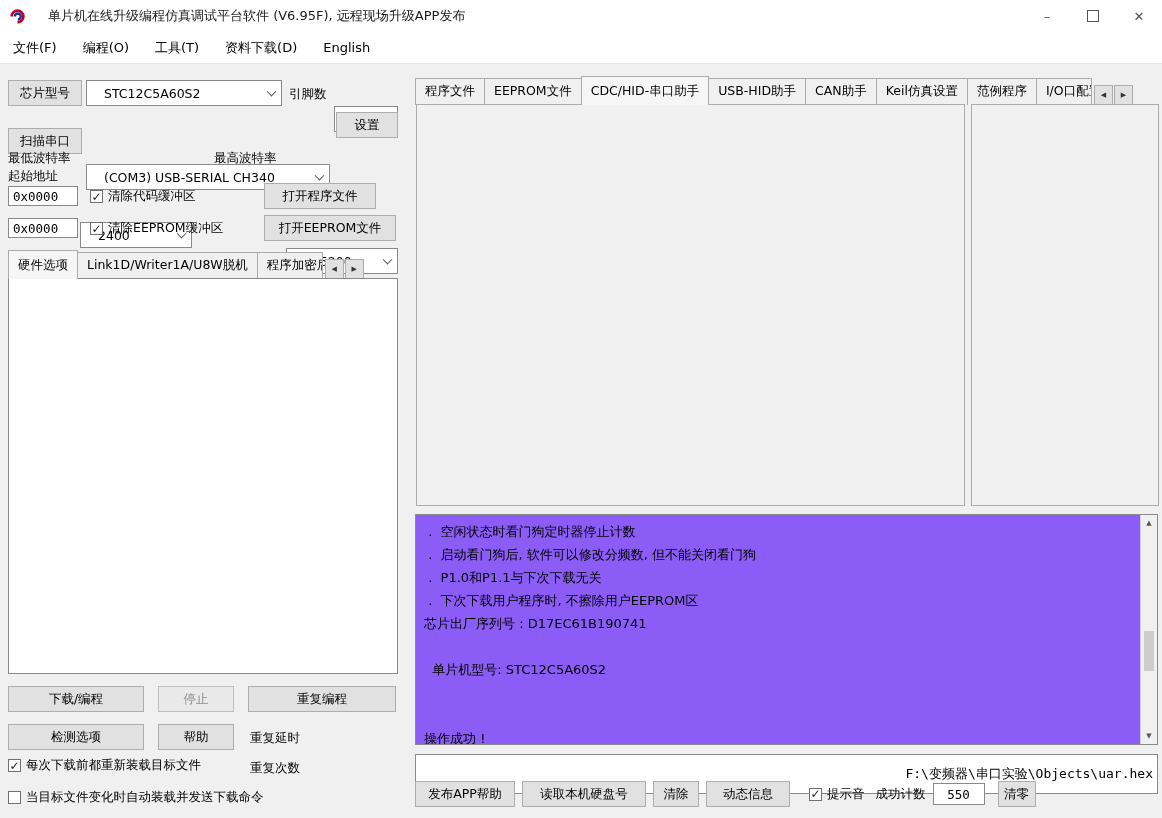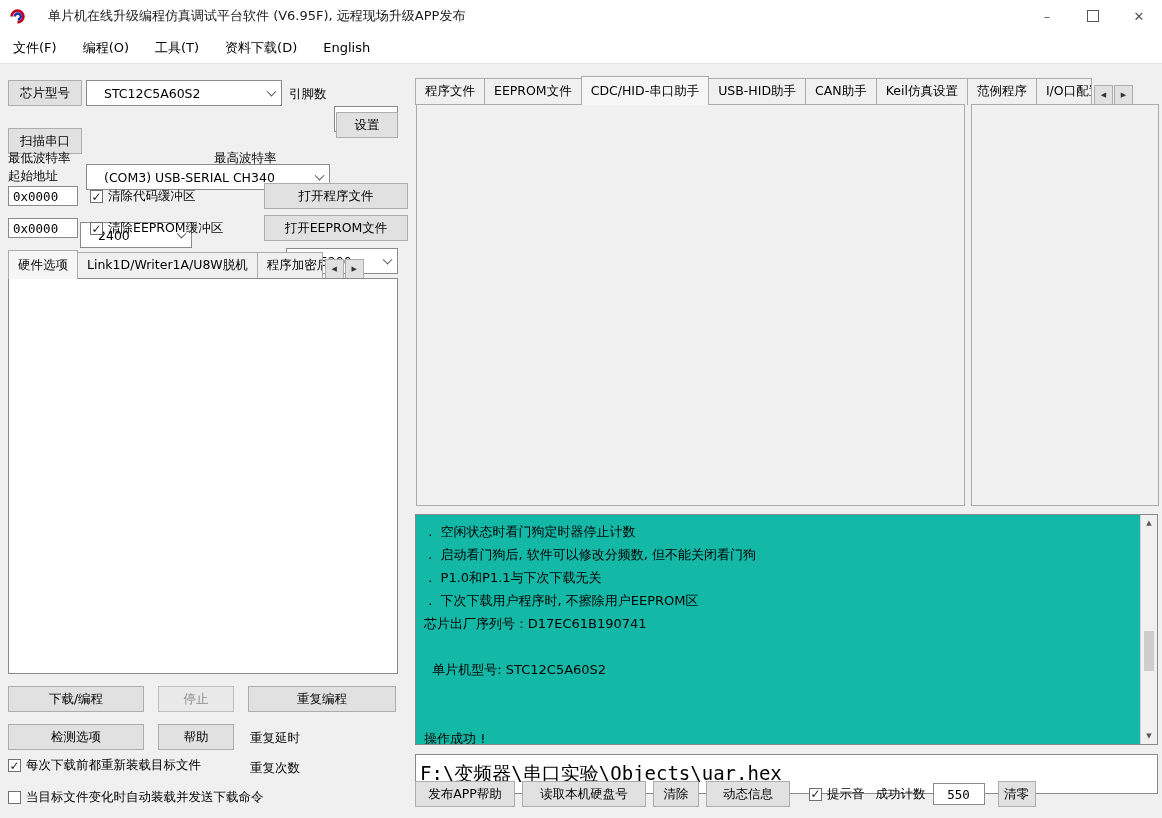--- a/index.html
+++ b/index.html
@@ -127,28 +127,28 @@
   <span>115200</span>
     <span class="chev"></span>
 </div>
 
 <span class="lbl abs" style="left:8px;top:168px">起始地址</span>
 <input class="inp abs" style="left: 8px; top: 186px; width: 70px; height: 20px;" value="0x0000">
 <div class="row abs" style="left:90px;top:188px">
   <span class="cb on">✓</span>
   <span class="lbl">清除代码缓冲区</span>
 </div>
-<div class="btn abs" style="left:264px;top:183px;width:144px;height:26px">打开程序文件</div>
+<div class="btn abs" style="left:264px;top:183px;width:112px;height:26px">打开程序文件</div>
 
 <input class="inp abs" style="left: 8px; top: 218px; width: 70px; height: 20px;" value="0x0000">
 <div class="row abs" style="left:90px;top:220px">
   <span class="cb on">✓</span>
   <span class="lbl">清除EEPROM缓冲区</span>
 </div>
-<div class="btn abs" style="left:264px;top:215px;width:144px;height:26px">打开EEPROM文件</div>
+<div class="btn abs" style="left:264px;top:215px;width:132px;height:26px">打开EEPROM文件</div>
 
 <div class="tabstrip" style="left:8px;top:253px;height:26px">
   <div class="tab active">硬件选项</div>
   <div class="tab">Link1D/Writer1A/U8W脱机</div>
   <div class="tab" style="max-width:66px;overflow:hidden">程序加密后</div>
   <div class="tabarrows">
     <div class="mini">
         <span>◀</span>
       </div>
     <div class="mini">
@@ -430,39 +430,39 @@
   <span class="lbl">关闭提示</span>
 </div>
 <div class="btn abs" style="left:978px;top:388px;width:114px;height:24px">清空全部数据</div>
 <div class="btn abs" style="left:978px;top:416px;width:114px;height:24px">自动循环发送</div>
 <span class="lbl abs" style="left:978px;top:450px">间隔时间</span>
 <input class="inp abs" style="left: 1035px; top: 446px; width: 56px; height: 20px; text-align: right;" value="500">
 <span class="lbl abs" style="left:1097px;top:450px;font-family:'DejaVu Sans Mono',monospace">ms</span>
 <span class="lbl abs" style="left:978px;top:477px">循环次数</span>
 <div class="numfield abs" style="left:1035px;top:473px;width:56px;height:20px;justify-content:center">0</div>
 
-<div class="abs" style="left:415px;top:514px;width:743px;height:231px;background:#14b8a6;border:1px solid #8a8a8a;box-sizing:border-box;overflow:hidden">
+<div class="abs" style="left:415px;top:514px;width:743px;height:231px;background:#8b5cf6;border:1px solid #8a8a8a;box-sizing:border-box;overflow:hidden">
   <div class="infotext"> .  空闲状态时看门狗定时器停止计数
  .  启动看门狗后, 软件可以修改分频数, 但不能关闭看门狗
  .  P1.0和P1.1与下次下载无关
  .  下次下载用户程序时, 不擦除用户EEPROM区
 芯片出厂序列号 : D17EC61B190741
 
   单片机型号: STC12C5A60S2
 
 
 操作成功 !</div>
 </div>
 <div class="vscroll" style="left:1140px;top:515px;height:229px;border-left:1px solid #d0d0d0">
   <div class="varrow">▲</div>
   <div class="vthumb" style="height:40px;margin-top:100px"></div>
   <div class="varrow" style="margin-top:auto">▼</div>
 </div>
 
-<input class="inp abs" style="left: 415px; top: 754px; width: 743px; height: 40px; font-size: 19px;" spellcheck="false" value="F:\变频器\串口实验\Objects\uar.hex">
+<input class="inp abs" style="left: 415px; top: 754px; width: 743px; height: 40px; font-size: 13px; text-align: right;" spellcheck="false" value="F:\变频器\串口实验\Objects\uar.hex">
 
 <div class="row abs" style="left:415px;top:781px;gap:7px">
   <div class="btn" style="width:100px;height:26px">发布APP帮助</div>
   <div class="btn" style="width:124px;height:26px">读取本机硬盘号</div>
   <div class="btn" style="width:46px;height:26px">清除</div>
   <div class="btn" style="width:84px;height:26px">动态信息</div>
   <span class="row" style="margin-left:12px">
     <span class="cb on">✓</span>
     <span class="lbl">提示音</span>
   </span>

